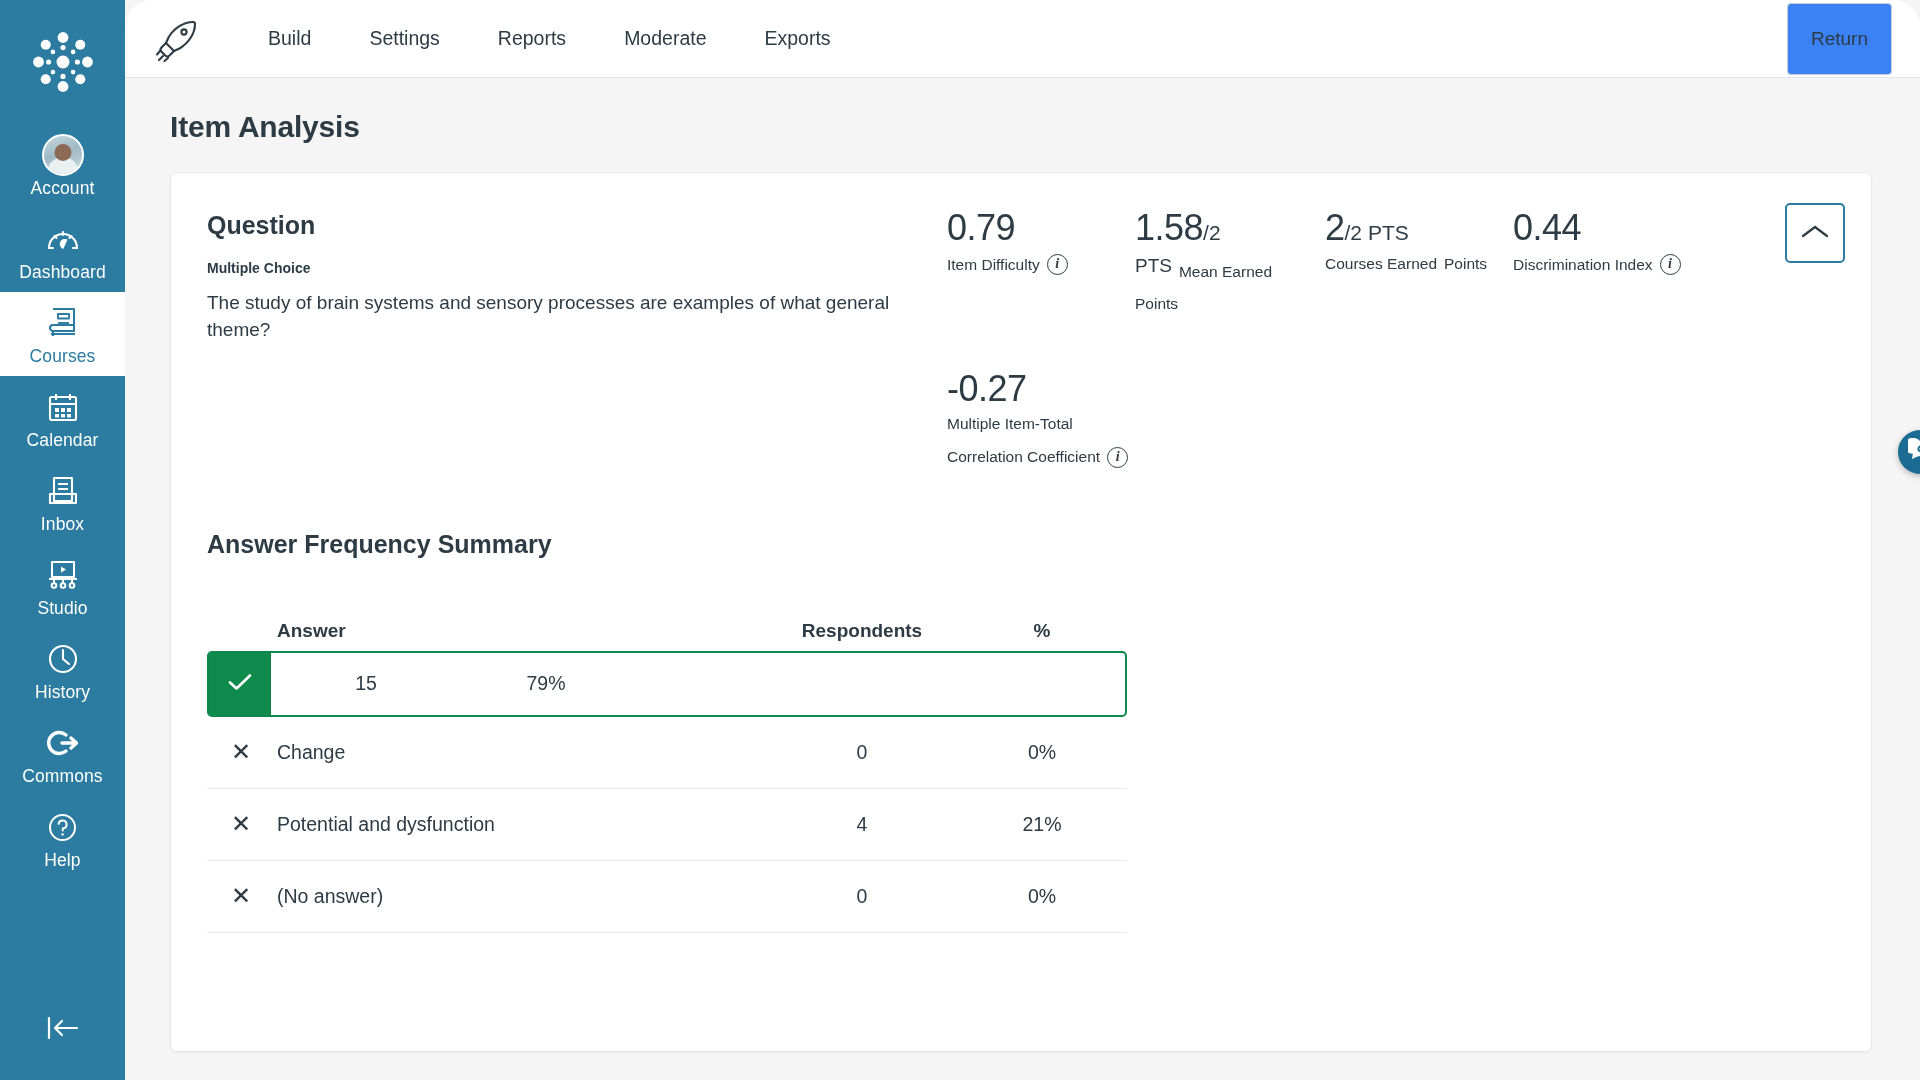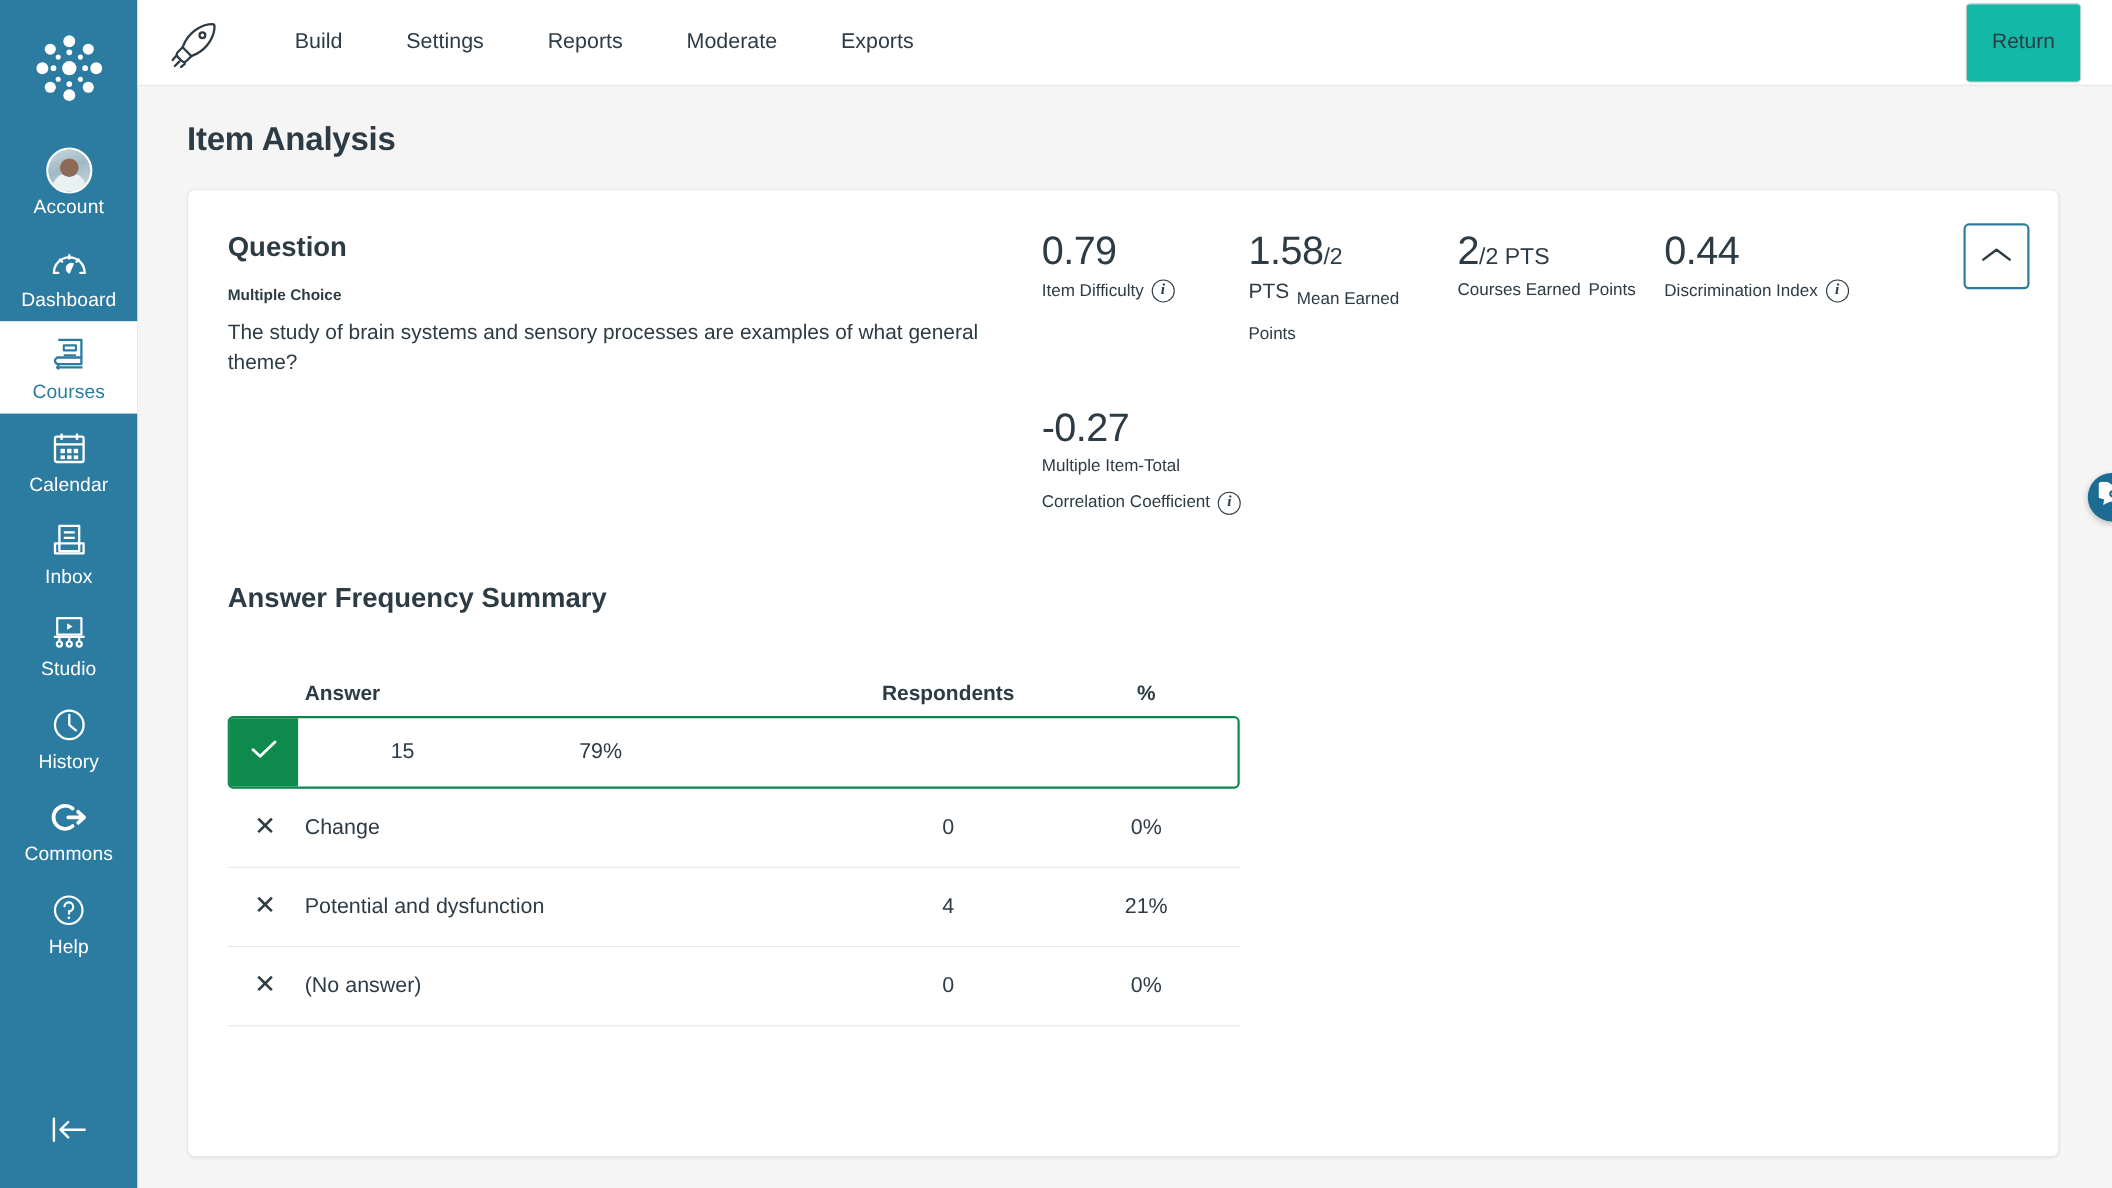--- a/index.html
+++ b/index.html
@@ -47,39 +47,39 @@
     width:17px; height:17px; border-radius:50%;
     background:#8d6a55; transform:translateX(-50%);
   }
   .avatar:before {
     content:""; position:absolute; left:50%; bottom:0;
     width:32px; height:17px; border-radius:16px 16px 0 0;
     background:#e9f1f2; transform:translateX(-50%);
   }
 
   
-  .main { flex:1 1 auto; height:1080px; position:relative; overflow:hidden; background:#f5f5f5; }
+  .main { flex:1 1 auto; height:1080px; position:relative; overflow:hidden; background:#f5f5f5;border-radius:27px; }
 
   .topbar {
     height:78px; background:#ffffff;
     border-bottom:1px solid #e3e5e7;
     display:flex; align-items:center;
     padding:0 28px 0 30px;
   }
   .rocket { margin-right:38px; display:flex; align-items:center; }
   .topnav { display:flex; align-items:center; gap:0; }
   .topnav a {
     font-size:19.5px; color:#2d3b45; text-decoration:none;
     padding:10px 29px; cursor:pointer;
   }
   .topbar-right { margin-left:auto; }
   .btn-return {
     font-family:"Liberation Sans", sans-serif;
     font-size:19px; color:#2d3b45;
-    background:#14b8a6; border:1px solid #c7cdd1;
+    background:#3b82f6; border:1px solid #c7cdd1;
     border-radius:4px; padding:24px 23px; cursor:pointer;
   }
 
   .page-title {
     font-size:30px; font-weight:bold; color:#2d3b45;
     padding:32px 0 0 45px; letter-spacing:-.2px;
   }
 
   .card {
     margin:28px 48px 0 45px;

